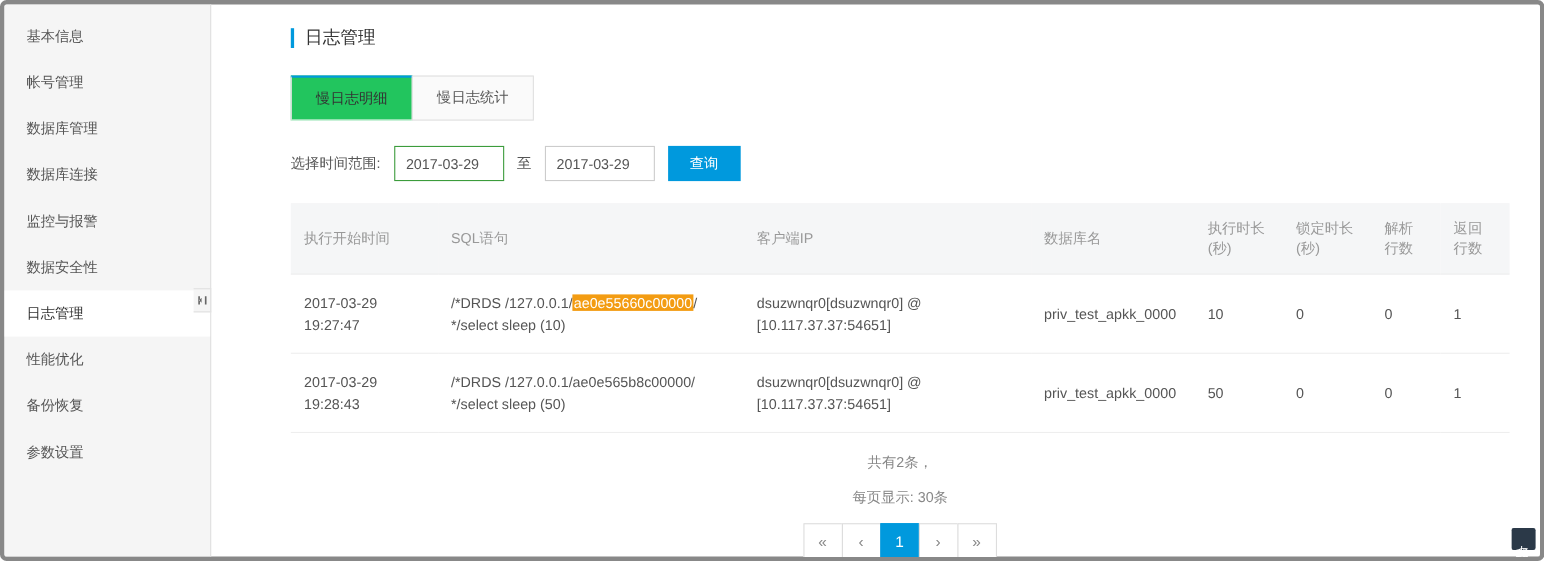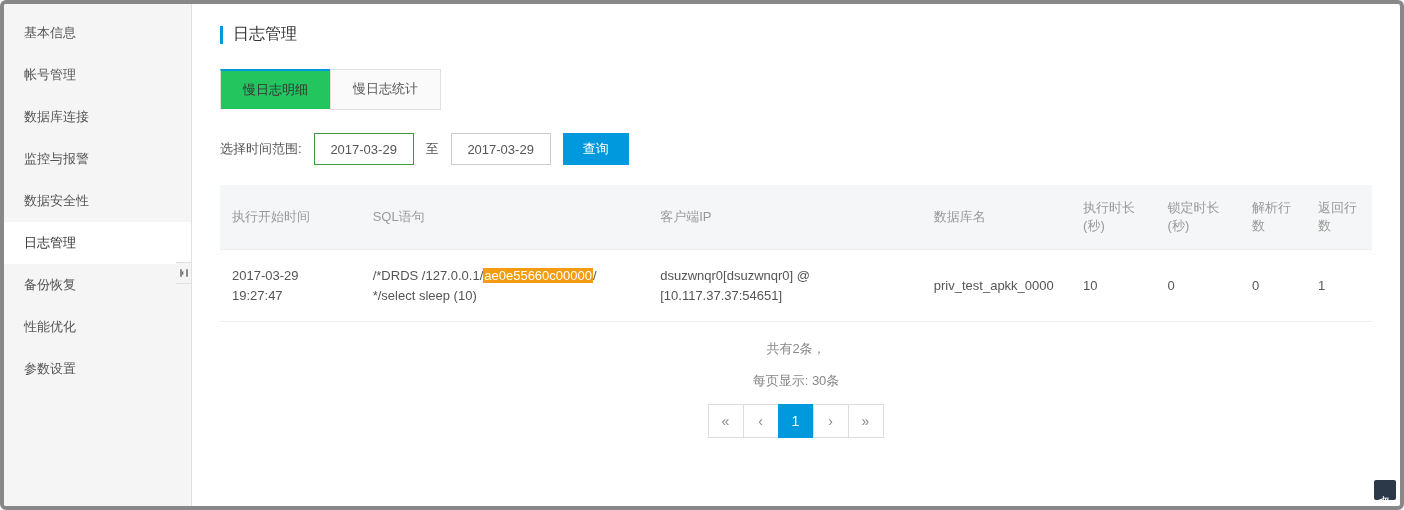--- a/index.html
+++ b/index.html
@@ -1,32 +1,32 @@
 <!DOCTYPE html>
 <html><head>
 <meta charset="utf-8">
 <style>
   * { box-sizing: border-box; margin: 0; padding: 0; }
   body { font-family: "Helvetica Neue", Arial, "PingFang SC", "Microsoft YaHei", sans-serif; font-size: 13px; color: #333; background: #fff; }
   .frame { width:1404px; height:510px; border:4px solid #888; border-radius:6px; position:relative; overflow:hidden; background:#fff; }
-  .layout { display:flex; height:100%; }
+  .layout { display:flex; height:100%;gap:44px; }
   .sidebar { width:188px; background:#f5f5f5; border-right:1px solid #e0e0e0; padding-top:8px; position:relative; }
   .sidebar-item { padding:12px 20px; color:#555; cursor:pointer; font-size:13px; }
   .sidebar-item.active { background:#fff; color:#333; font-weight:500; }
   .collapse-handle { position:absolute; right:-1px; top:258px; width:16px; height:22px; background:#f5f5f5; border:1px solid #e0e0e0; border-left:none; display:flex; align-items:center; justify-content:center; cursor:pointer; }
   .collapse-handle svg { width:12px; height:12px; fill:#666; }
   .main { flex:1; padding:20px 28px 0 28px; overflow:auto; }
   .page-title-wrap { display:flex; align-items:center; margin-bottom:24px; }
   .accent-bar { width:3px; height:18px; background:#0099dd; margin-right:10px; }
   .page-title { font-size:16px; color:#333; font-weight:500; }
   .tabs { display:flex; border-bottom:1px solid #fff; margin-bottom:22px; }
   .tab { padding:10px 22px; border:1px solid #e0e0e0; background:#fafafa; color:#555; cursor:pointer; margin-right:-1px; font-size:13px; }
   .tab.active { background:#22c55e; border-top:2px solid #0099dd; border-bottom:1px solid #fff; color:#333; }
   .filters { display:flex; align-items:center; gap:12px; margin-bottom:20px; font-size:13px; color:#555; }
-  .date-input { width:100px; height:32px; border:1px solid #ccc; padding:0 10px; font-size:13px; text-align:center; color:#555; }
+  .date-input { width:100px; height:32px; border:1px solid #ccc; padding:0 10px; font-size:13px; color:#555; }
   .date-input.active { border:1px solid #3c9c3c; }
   .btn-primary { background:#0099dd; color:#fff; border:none; height:32px; padding:0 20px; cursor:pointer; font-size:13px; }
   table { width:100%; border-collapse:collapse; }
   thead th { background:#f5f6f7; color:#999; font-weight:400; text-align:left; padding:14px 12px; font-size:13px; border-bottom:1px solid #eee; }
   tbody td { padding:16px 12px; border-bottom:1px solid #eee; color:#555; font-size:13px; vertical-align:middle; line-height:1.5; }
   .hl { background:#f39c12; color:#fff; padding:0 1px; }
   .footer { display:flex; justify-content:flex-end; align-items:center; padding:18px 0; gap:14px; color:#888; font-size:13px;flex-direction:column; }
   .page-size-label { color:#888; }
   .pagination { display:flex; }
   .page-btn { width:36px; height:34px; border:1px solid #ddd; background:#fff; color:#888; display:flex; align-items:center; justify-content:center; cursor:pointer; margin-left:-1px; font-size:14px; }
@@ -35,26 +35,27 @@
 </style>
 </head>
 <body>
 
 <div class="frame">
   <div class="layout">
 
     <div class="sidebar">
       <div class="sidebar-item">基本信息</div>
       <div class="sidebar-item">帐号管理</div>
+      <div class="sidebar-item">数据库管理</div>
       <div class="sidebar-item">数据库连接</div>
       <div class="sidebar-item">监控与报警</div>
       <div class="sidebar-item">数据安全性</div>
       <div class="sidebar-item active">日志管理</div>
+      <div class="sidebar-item">性能优化</div>
       <div class="sidebar-item">备份恢复</div>
-      <div class="sidebar-item">性能优化</div>
       <div class="sidebar-item">参数设置</div>
       <div class="collapse-handle">
         <svg viewBox="0 0 16 16">
             <path d="M3 3h2v10H3zM7 5l-3 3 3 3zM11 3h2v10h-2z"></path>
           </svg>
       </div>
     </div>
 
     <div class="main">
       <div class="page-title-wrap">
@@ -92,20 +93,30 @@
           <tr>
             <td>2017-03-29 19:27:47</td>
             <td><span>/*DRDS /127.0.0.1/</span><span class="hl">ae0e55660c00000</span><span>/ */select sleep (10)</span></td>
             <td>dsuzwnqr0[dsuzwnqr0] @ [10.117.37.37:54651]</td>
             <td>priv_test_apkk_0000</td>
             <td>10</td>
             <td>0</td>
             <td>0</td>
             <td>1</td>
           </tr>
+          <tr>
+            <td>2017-03-29 19:28:43</td>
+            <td><span>/*DRDS /127.0.0.1/ae0e565b8c00000/ */select sleep (50)</span></td>
+            <td>dsuzwnqr0[dsuzwnqr0] @ [10.117.37.37:54651]</td>
+            <td>priv_test_apkk_0000</td>
+            <td>50</td>
+            <td>0</td>
+            <td>0</td>
+            <td>1</td>
+          </tr>
         </tbody>
       </table>
 
       <div class="footer">
         <span>共有2条，</span>
         <span class="page-size-label">
           <span>每页显示:</span>&nbsp;<span>30条</span>
         </span>
         <div class="pagination">
           <div class="page-btn">«</div>

